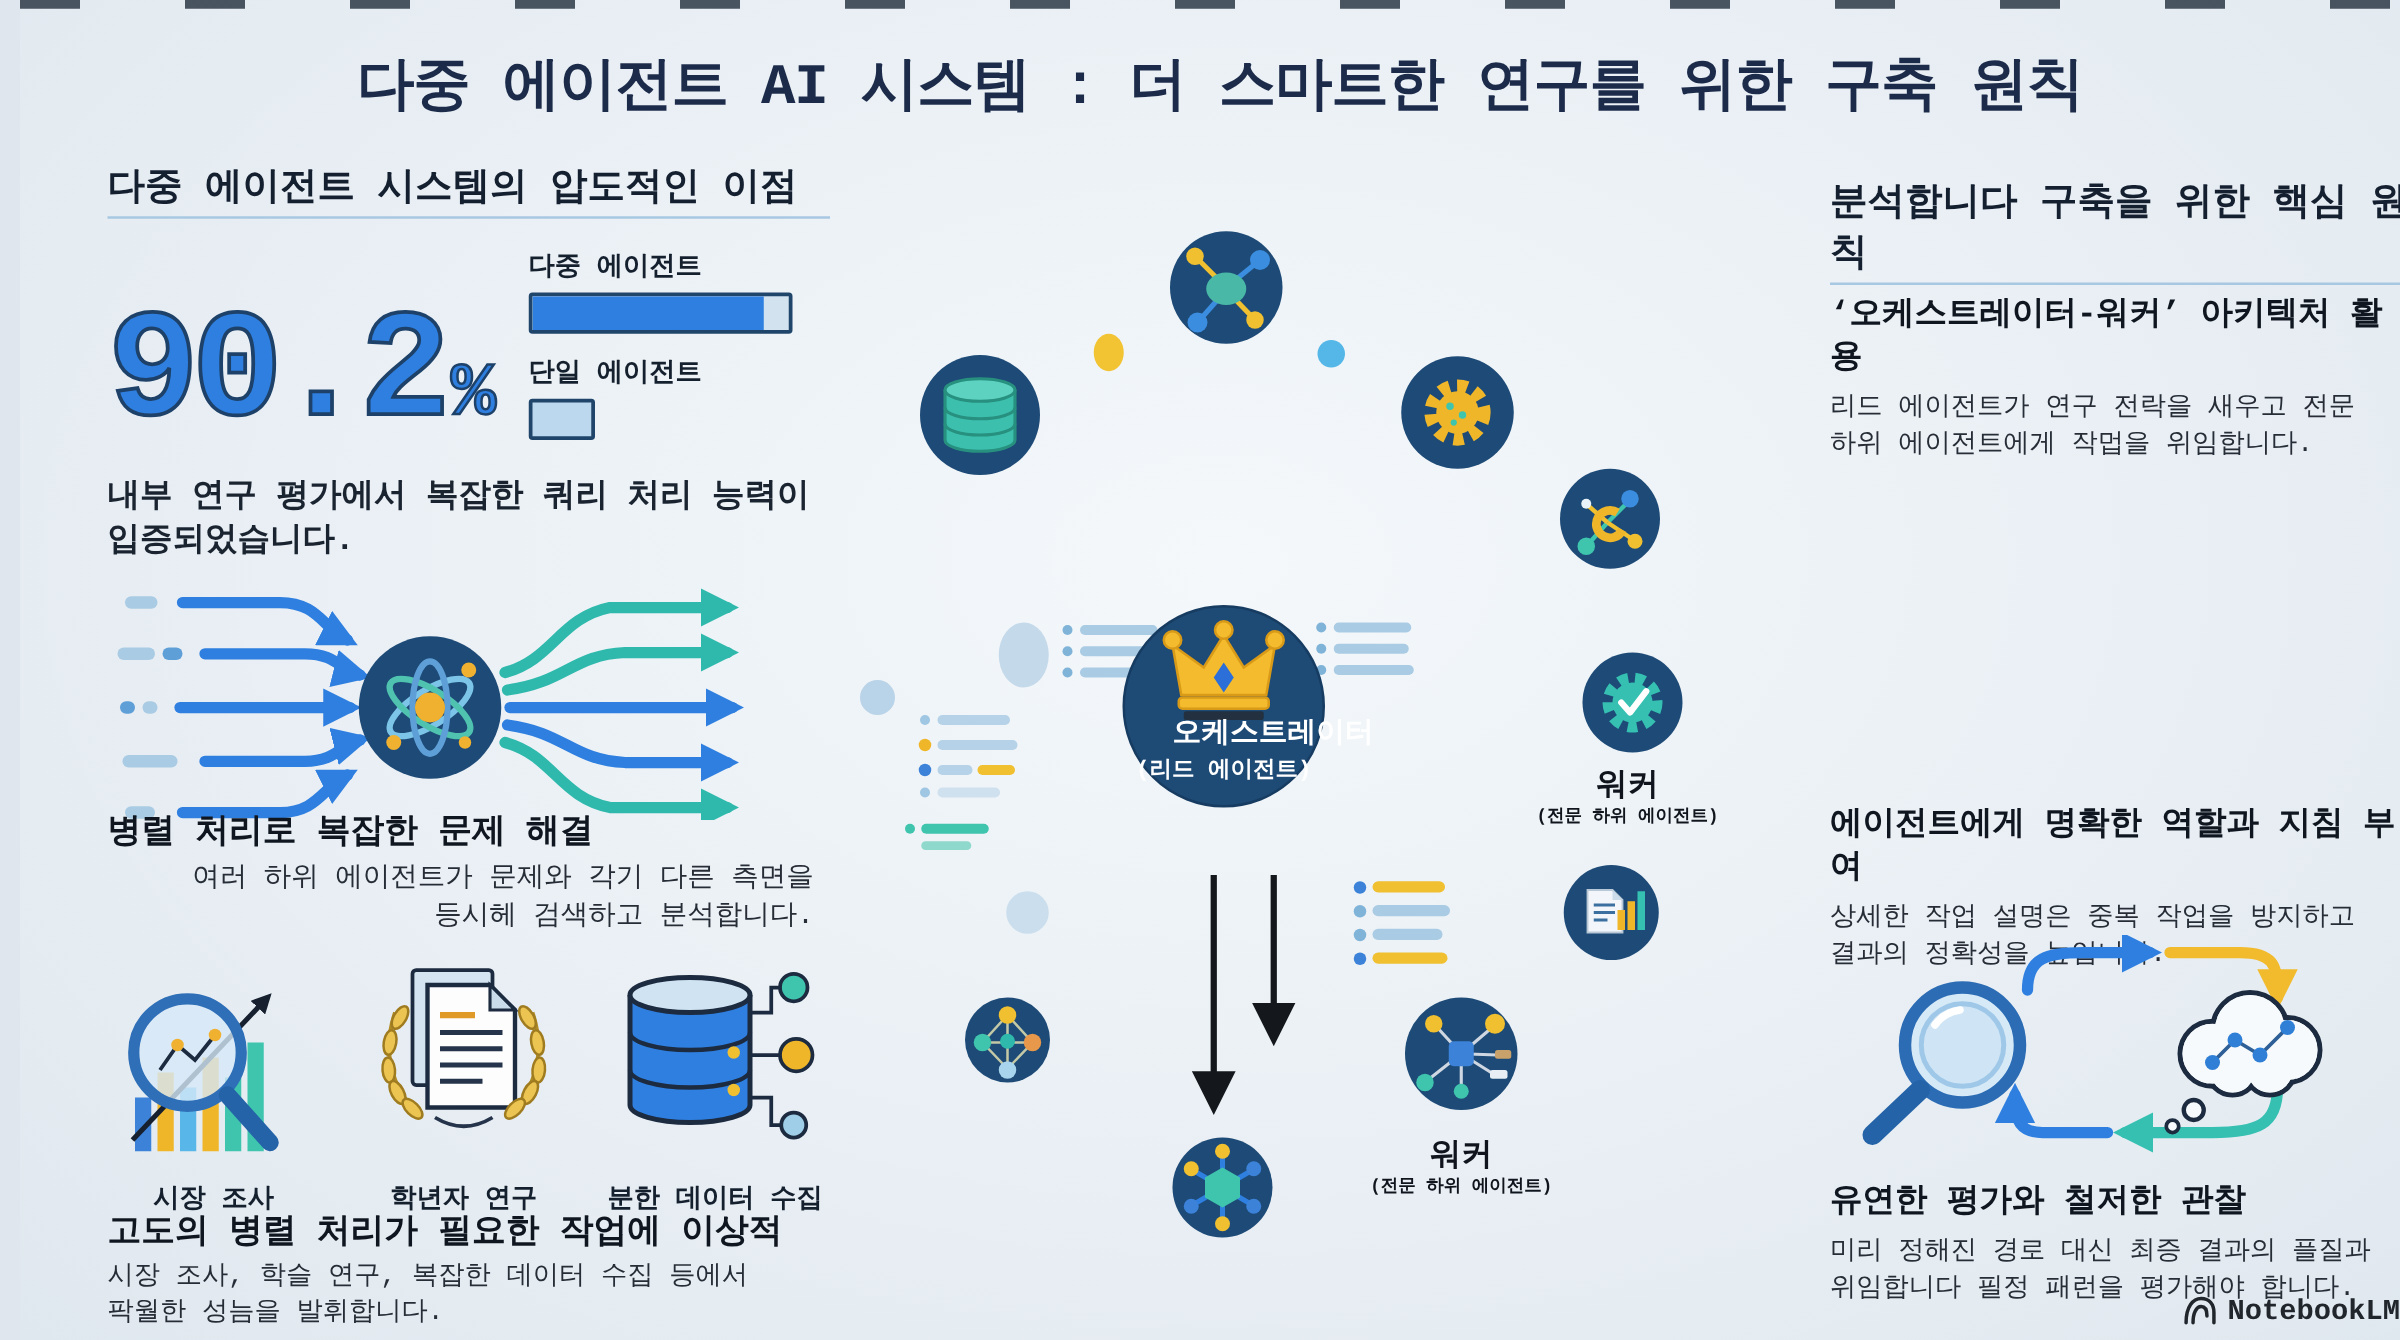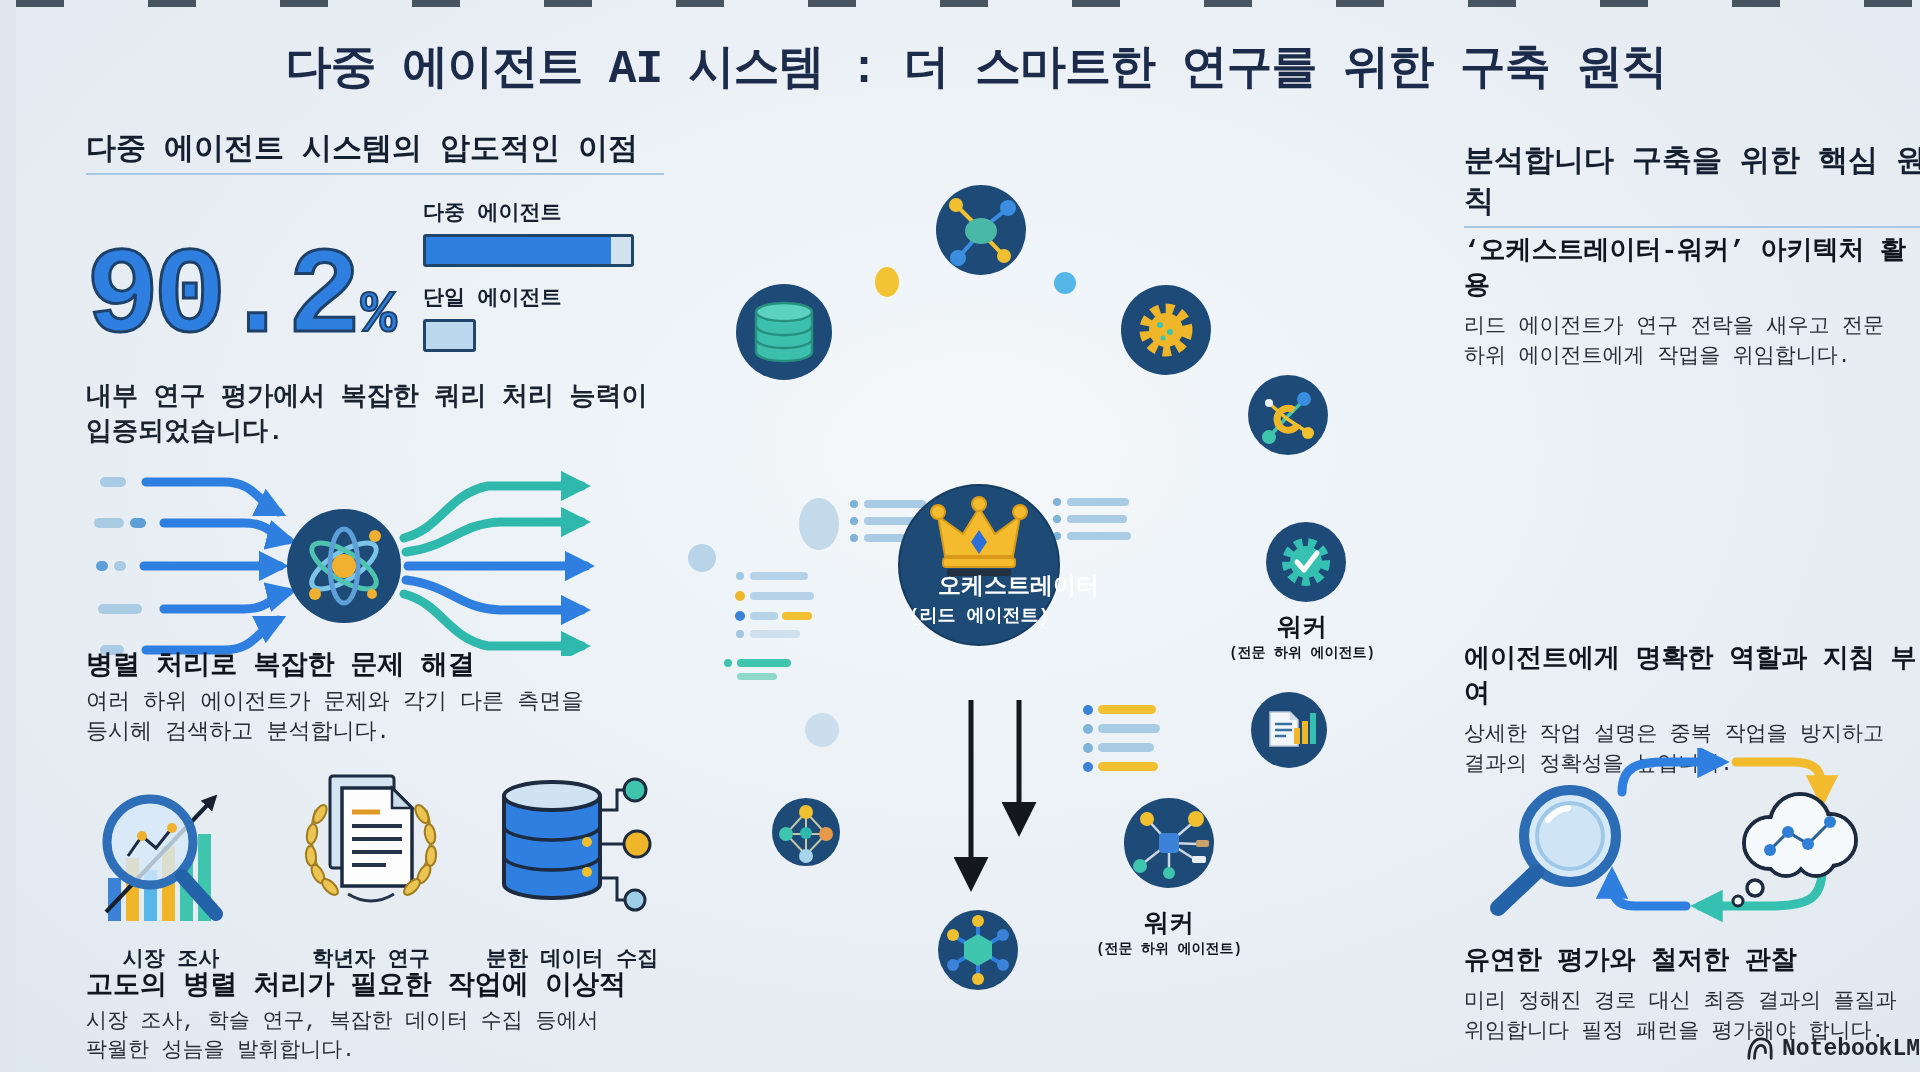--- a/index.html
+++ b/index.html
@@ -29,21 +29,21 @@
   .bar-track{width:205px;height:27px;border:3px solid #20456b;border-radius:3px;
     background:#d2e2ee;margin-bottom:16px;overflow:hidden;}
   .bar-fill{height:100%;background:#2e7fe0;}
   .bar-single{height:27px;border:3px solid #20456b;border-radius:3px;background:#bcd8ee;}
   .stat-caption{position:absolute;top:380px;margin:0;font-size:26px;font-weight:700;
     color:#1a2330;line-height:1.35;width:565px;word-break:keep-all;}
   .flow-svg{position:absolute;top:466px;left:0;}
   .sub-head{margin:0;font-size:27px;font-weight:800;color:#10161f;}
   .body-text{margin:0;font-size:22px;font-weight:500;color:#272d36;line-height:1.38;word-break:keep-all;}
   .parallel-h{position:absolute;top:646px;}
-  .parallel-b{position:absolute;top:688px;width:565px;}
+  .parallel-b{position:absolute;top:688px;width:565px;text-align:right;}
   .use-row{position:absolute;top:766px;display:flex;gap:26px;align-items:flex-end;}
   .use-item{text-align:center;}
   .use-label{font-size:21px;font-weight:700;color:#15202e;margin-top:8px;}
   .uc-h{position:absolute;top:966px;}
   .uc-b{position:absolute;top:1008px;width:575px;font-size:21px;}
   
   .diagram{position:absolute;left:620px;top:120px;width:770px;height:930px;}
   .diagram svg{position:absolute;left:0;top:0;}
   .orch-label{position:absolute;left:223px;top:450px;width:240px;text-align:center;color:#ffffff;}
   .orch-title{font-size:23px;font-weight:800;text-align:right;}

